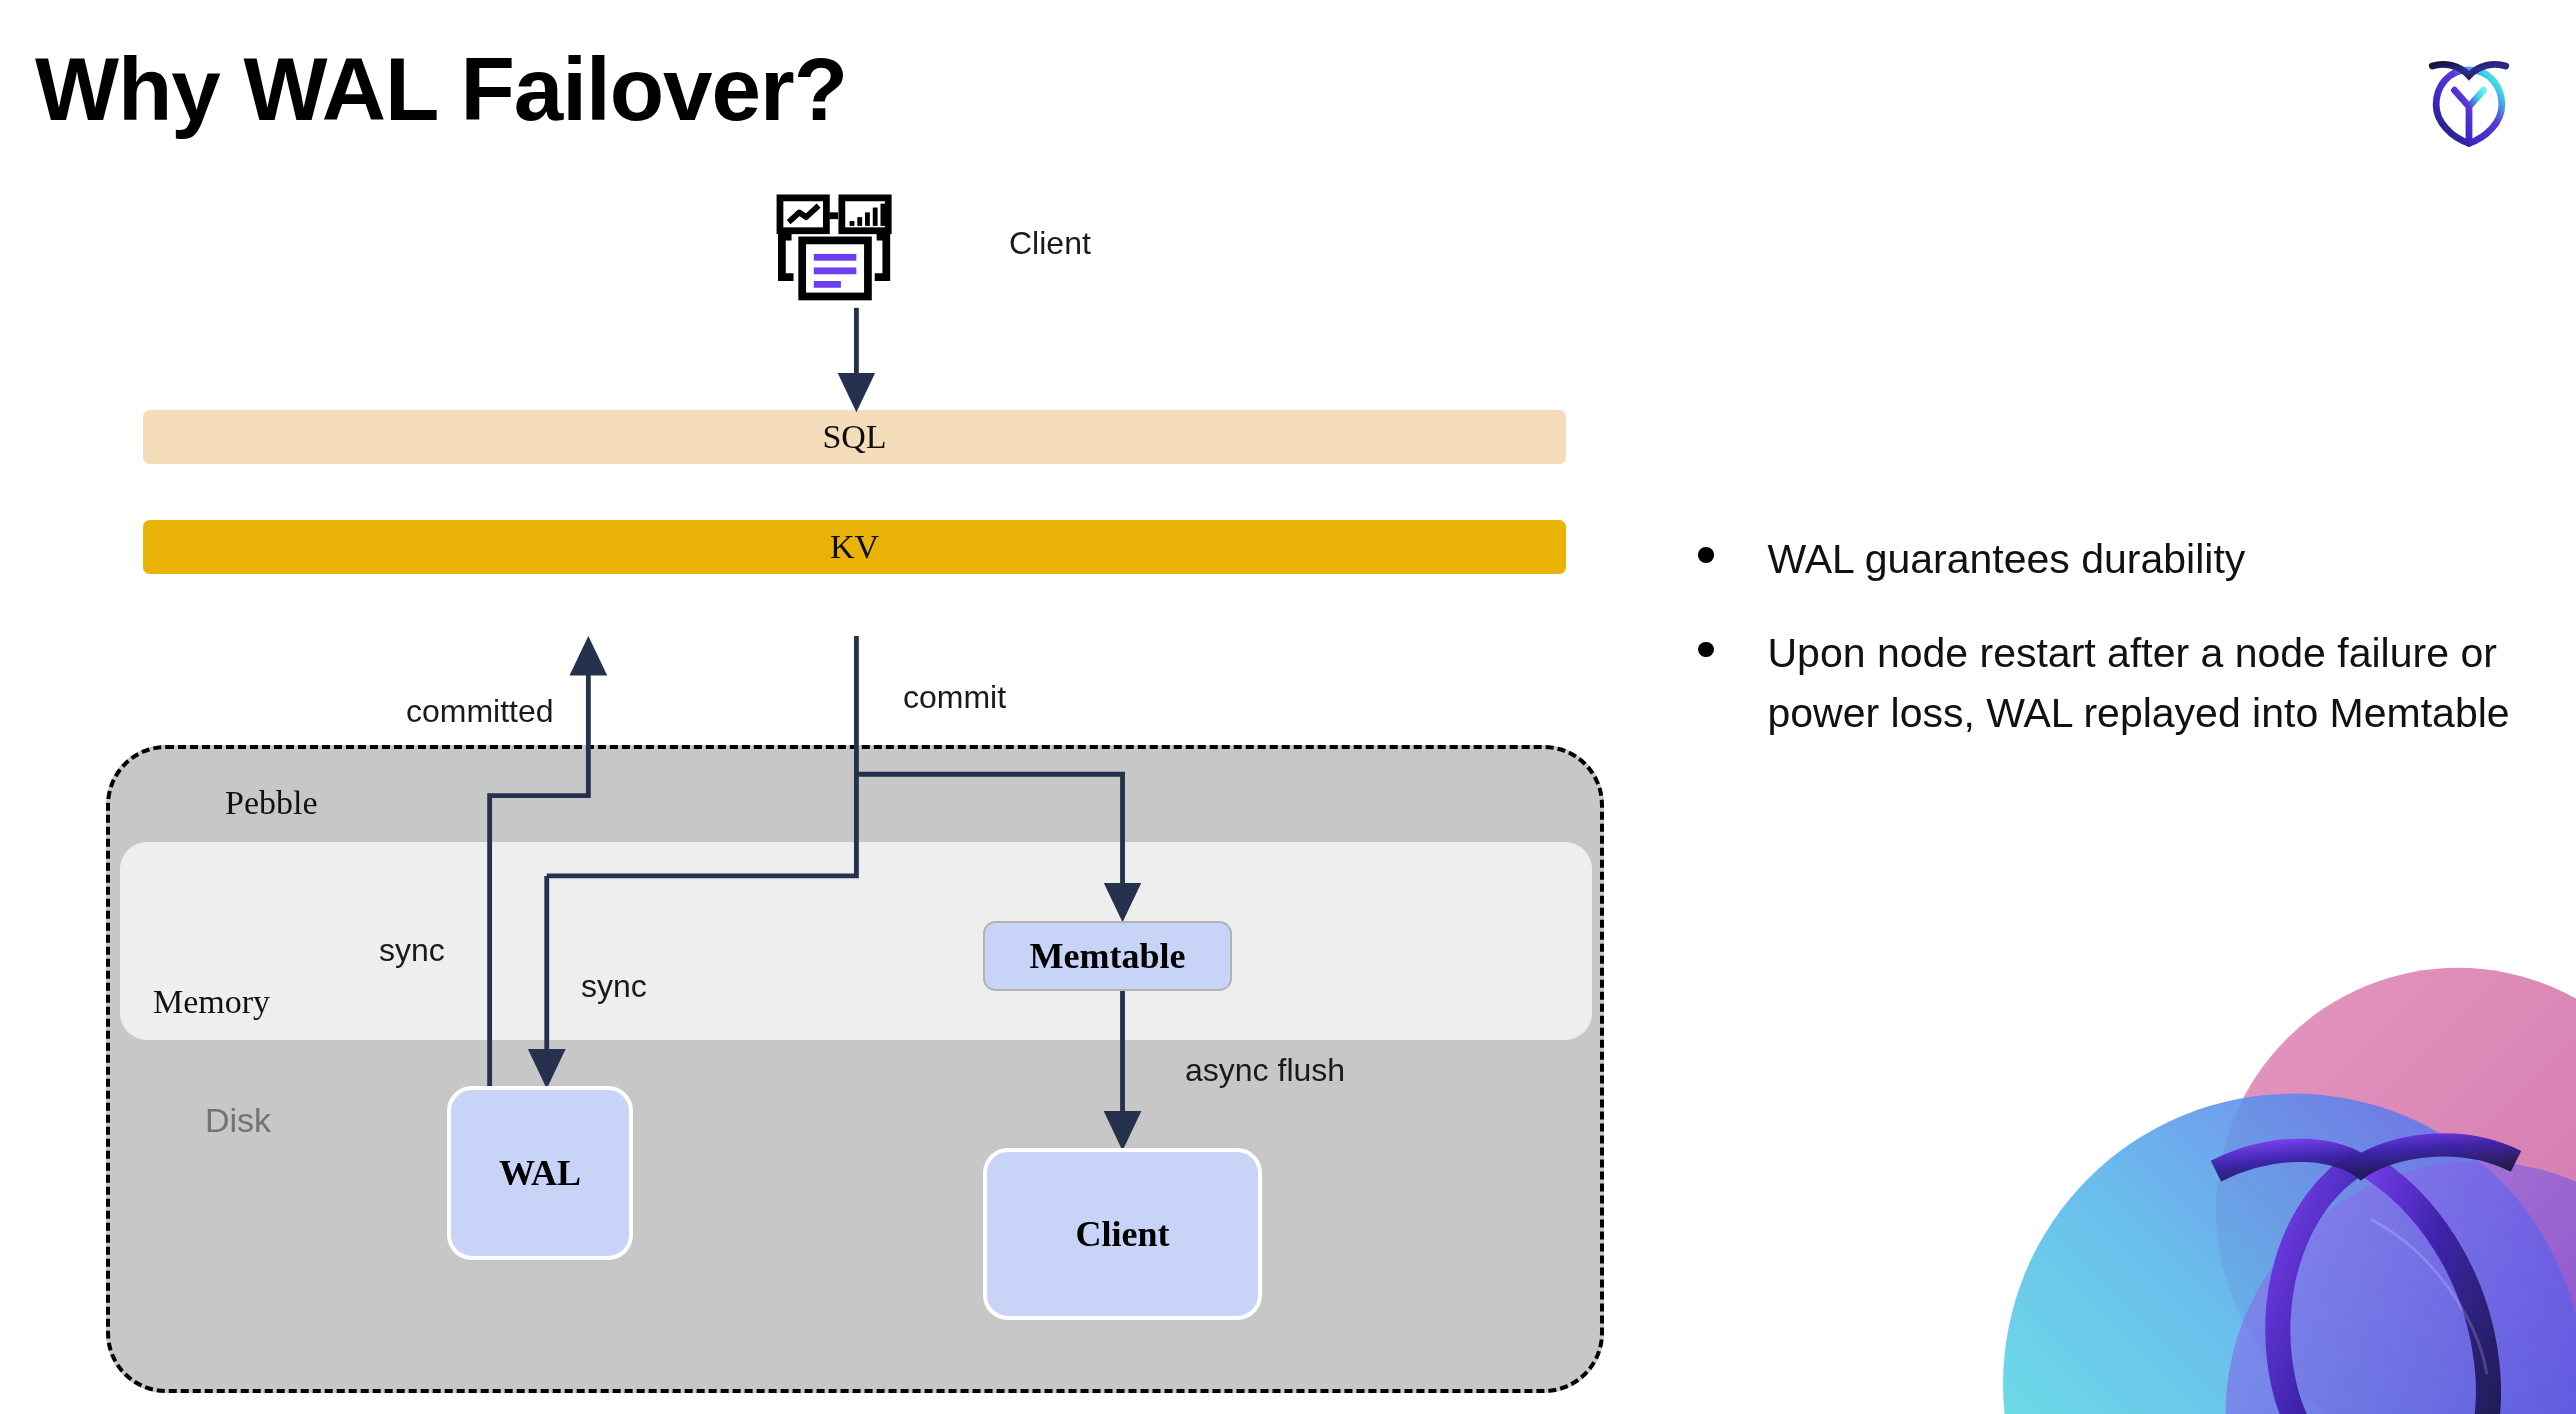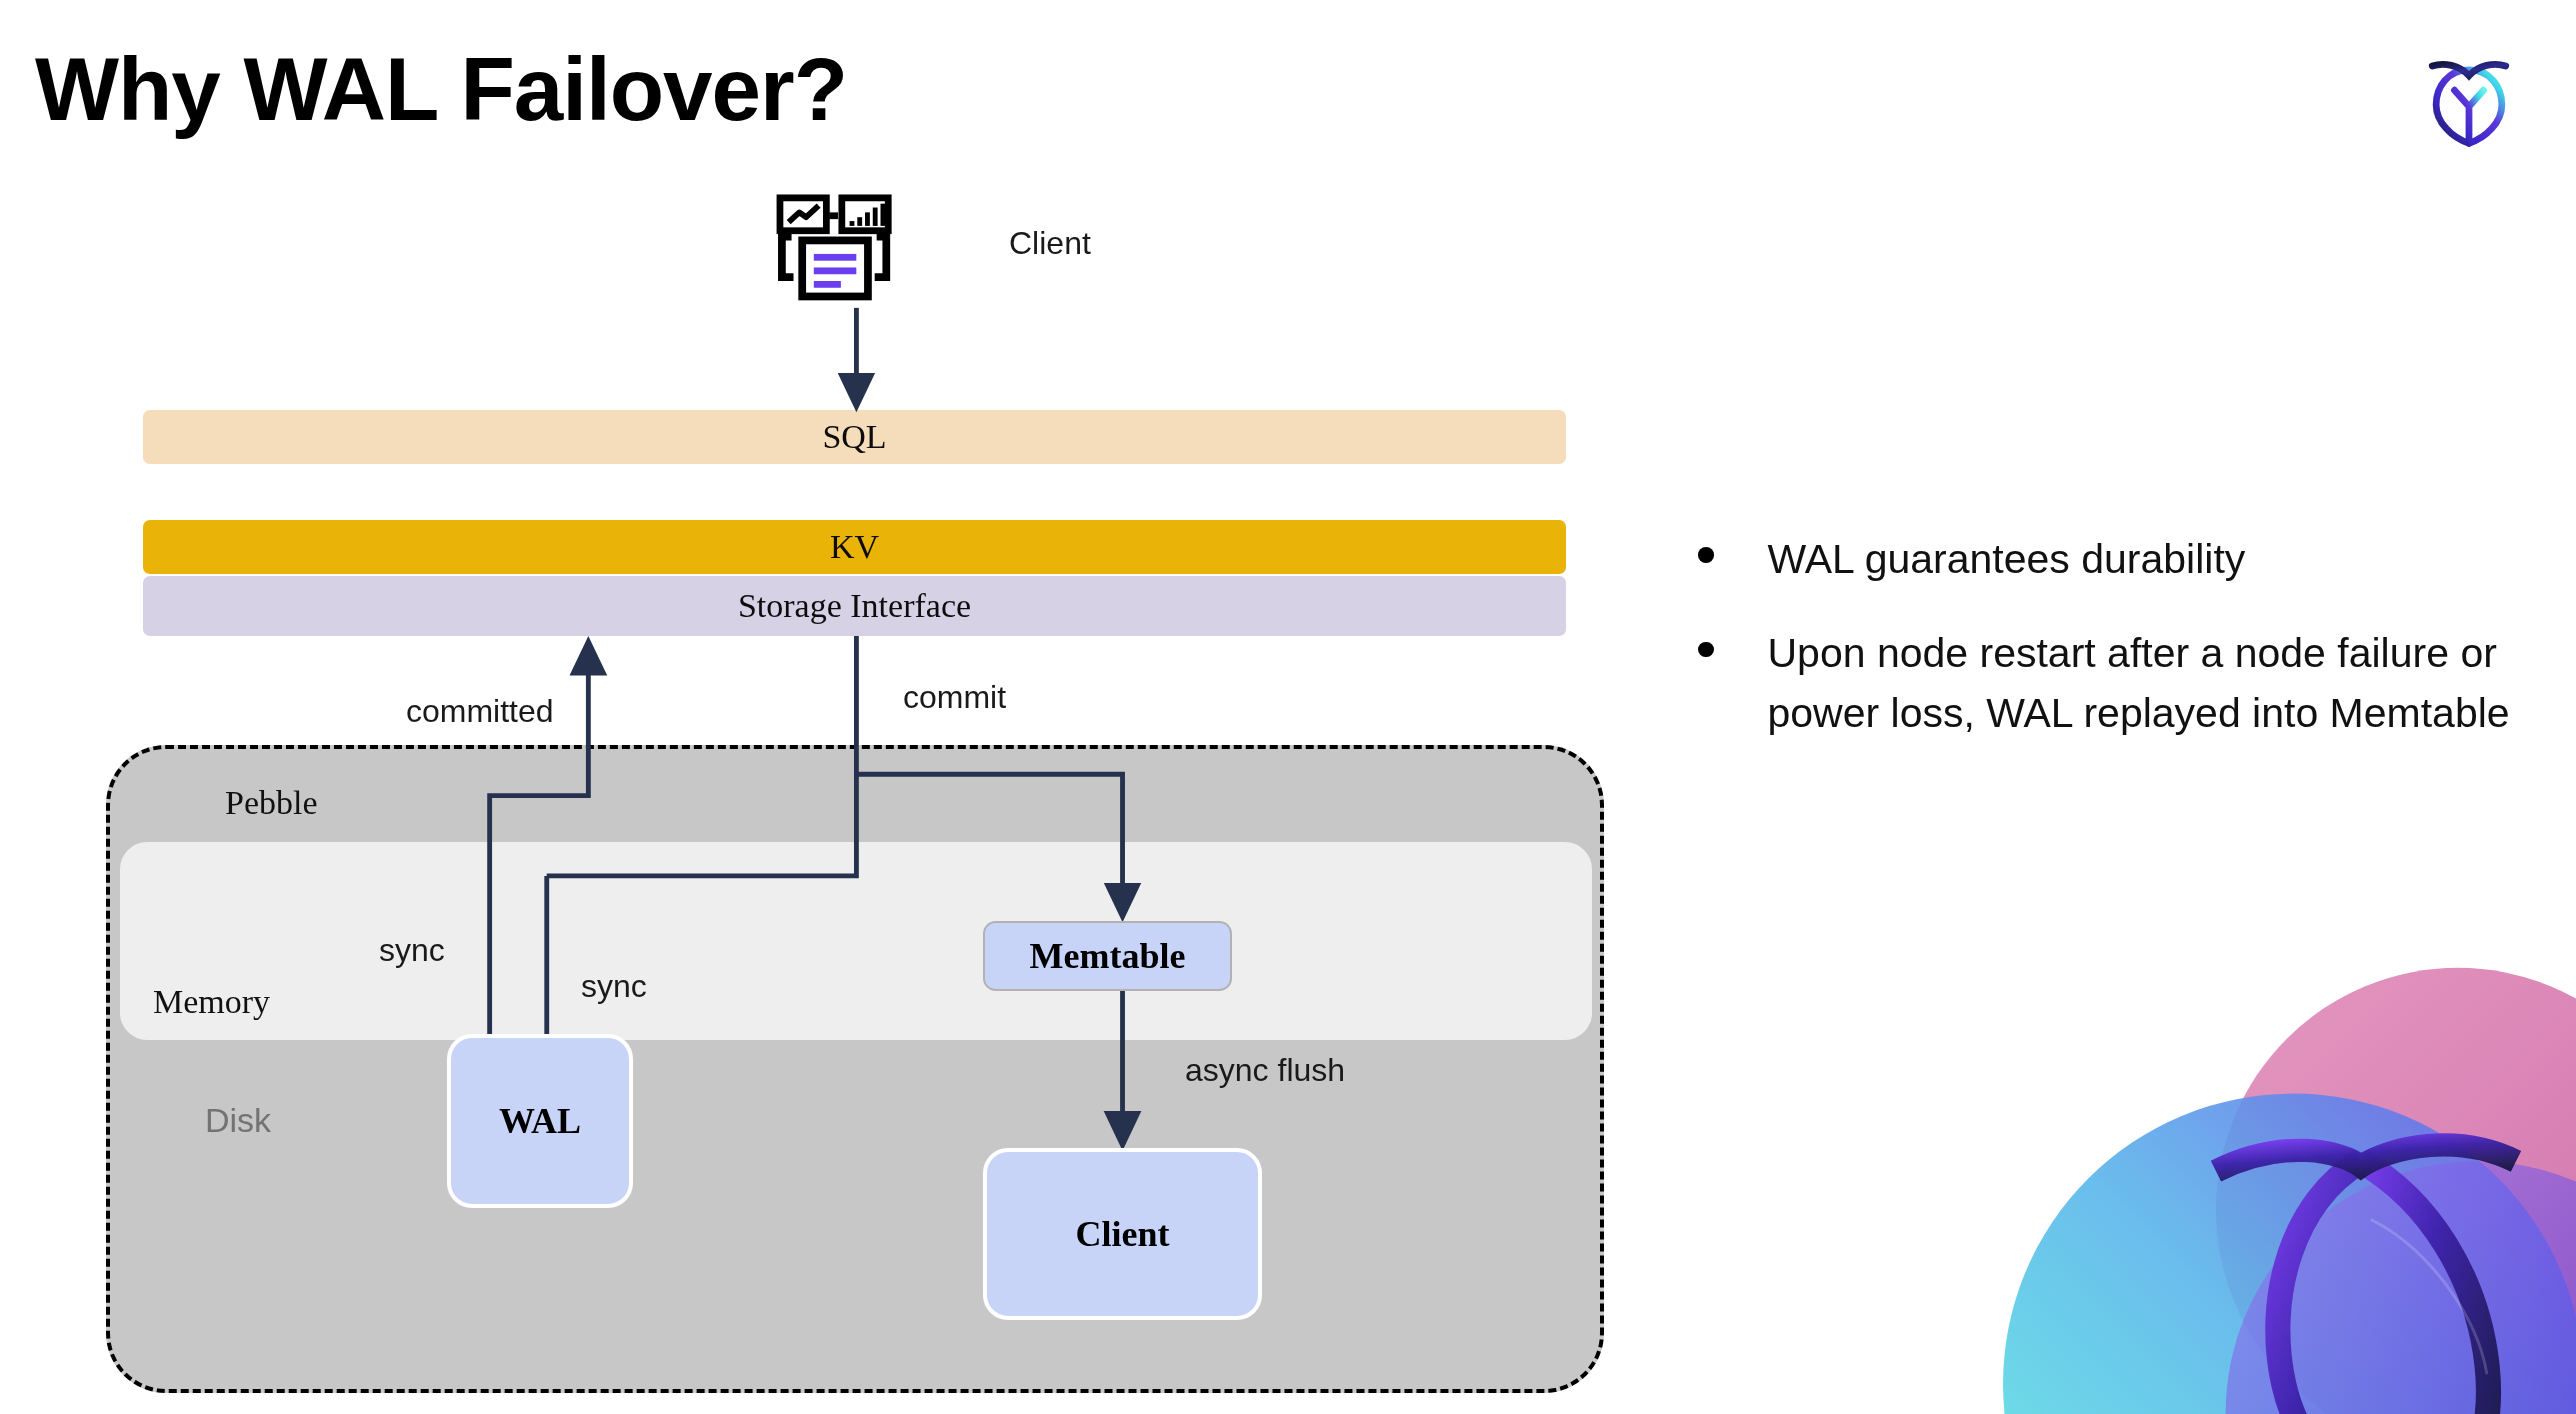--- a/index.html
+++ b/index.html
@@ -149,21 +149,21 @@
     box-sizing: border-box;
   }
   #node-memtable {
     left: 983px; top: 921px;
     width: 249px; height: 70px;
     border: 2.9px solid #b2b2b2;
     border-radius: 12.6px;
     font-size: 36px;
   }
   #node-wal {
-    left: 447px; top: 1034px;
+    left: 447px; top: 1086px;
     width: 186px; height: 174px;
     border: 4.8px solid #ffffff;
     border-radius: 25px;
     font-size: 36px;
   }
   #node-sstable {
     left: 983px; top: 1148px;
     width: 279px; height: 172px;
     border: 4.8px solid #ffffff;
     border-radius: 25px;
@@ -313,23 +313,20 @@
     </svg>
   </div>
   <div id="client-label">Client</div>
 
   <div class="layer-bar" id="layer-sql">
     <span>SQL</span>
   </div>
   <div class="layer-bar" id="layer-kv">
     <span>KV</span>
   </div>
-  <div class="layer-bar" id="layer-storage">
-    <span>Storage Interface</span>
-  </div>
 
   <div id="pebble-box"></div>
   <div id="memory-panel"></div>
   <div id="pebble-label">Pebble</div>
   <div id="memory-label">Memory</div>
   <div id="disk-label">Disk</div>
 
   <svg id="connectors" viewBox="0 0 2662 1462" width="2576" height="1415">
     <defs>
       <marker id="arrowhead" markerWidth="9" markerHeight="9" refX="5.2" refY="4.5" orient="auto" markerUnits="strokeWidth">

